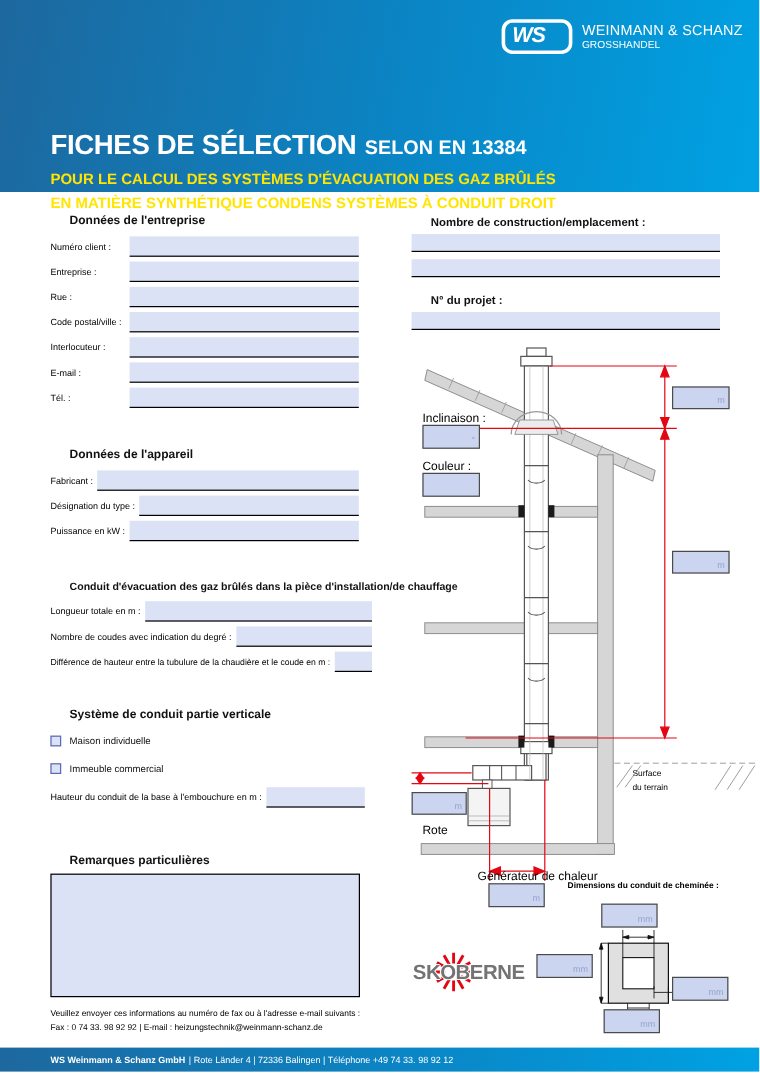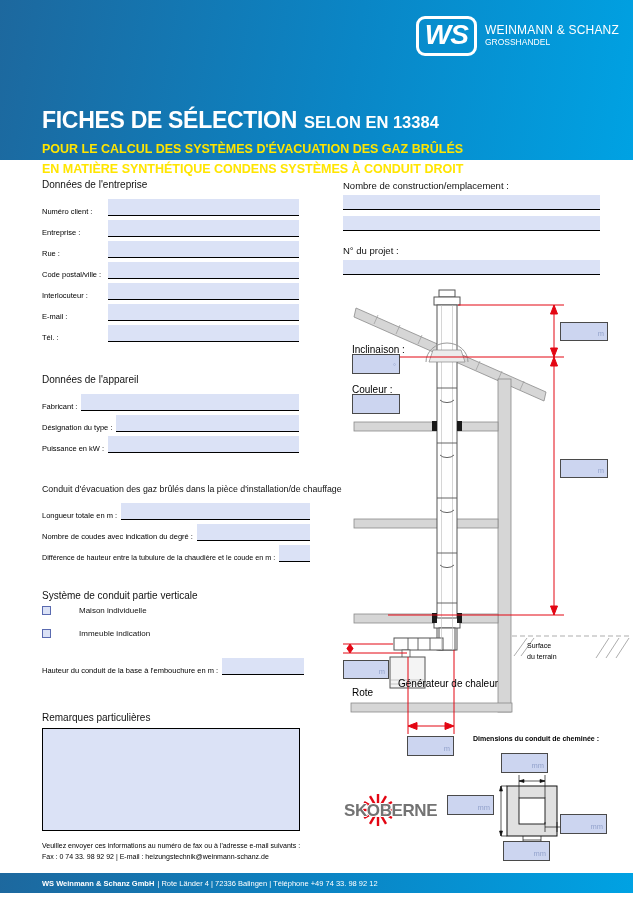--- a/index.html
+++ b/index.html
@@ -2,37 +2,37 @@
 <html><head>
 <meta charset="utf-8">
 <style>
   html,body{margin:0;padding:0;background:#fff;}
   .page{position:relative;width:633px;height:900px;background:#fff;overflow:hidden;
         font-family:"Liberation Sans",sans-serif;color:#111;}
   
   .header{position:absolute;left:0;top:0;width:633px;height:160px;
           background:linear-gradient(100deg,#1d689e 0%,#0a86c6 55%,#00a2e3 100%);}
   .logo{position:absolute;top:16px;right:14px;display:flex;align-items:center;}
-  .ws-mark{border:3px solid #fff;border-radius:9px;padding:0px 6px 2px 6px;
-           font-size:28px;font-weight:bold;font-style:italic;color:#fff;letter-spacing:-1px;}
+  .ws-mark{border:3px solid #fff;border-radius:9px;padding:0px 20px 2px 6px;
+           font-size:18px;font-weight:bold;font-style:italic;color:#fff;letter-spacing:-1px;}
   .brand{margin-left:8px;color:#fff;line-height:1.15;}
   .brand-top{font-size:12px;font-weight:normal;letter-spacing:.2px;}
   .brand-sub{font-size:8.5px;}
   .title-block{position:absolute;left:42px;top:76px;color:#fff;white-space:nowrap;margin-top:31px;}
   .title-main{font-size:23px;font-weight:bold;letter-spacing:-.3px;}
   .title-suffix{font-size:16.5px;font-weight:600;margin-left:7px;}
   .subtitle{color:#ffe500;font-weight:bold;font-size:12.5px;line-height:1.6;margin-top:5px;}
   
   .sec{position:absolute;}
-  .h1{font-size:10px;font-weight:normal;margin:0 0 5px 0;white-space:nowrap;}
-  .row{display:flex;align-items:flex-end;height:21px;}
+  .h1{font-size:10px;font-weight:bold;margin:0 0 5px 16px;white-space:nowrap;}
+  .row{display:flex;align-items:center;height:21px;}
   .lbl{font-size:7.5px;white-space:nowrap;padding-right:4px;color:#000;}
   .inp{flex:1;height:16px;background:#dbe2f6;border-bottom:1px solid #000;min-width:16px;}
   .pline{height:14px;background:#dbe2f6;border-bottom:1px solid #000;margin-bottom:6px;}
-  .cb-row{display:flex;align-items:flex-start;height:23px;font-size:8px;gap:21px;}
+  .cb-row{display:flex;align-items:center;height:23px;font-size:8px;}
   .cb{width:7px;height:7px;border:1px solid #5a6ab0;background:#dbe2f6;margin-right:7px;flex:0 0 auto;}
   .remarks-box{width:256px;height:101px;background:#dbe2f6;border:1px solid #000;}
   .note{position:absolute;left:42px;top:841px;width:320px;font-size:7px;line-height:1.5;color:#000;}
   
   .dbox{position:absolute;background:#ccd5f0;border:1px solid #4a4a4a;box-sizing:border-box;
         display:flex;align-items:flex-end;justify-content:flex-end;
         font-size:7.5px;color:#94a3cd;padding:0 3px 2px 0;}
   .dlabel{position:absolute;font-size:10px;color:#000;white-space:nowrap;}
   .dlabel-sm{position:absolute;font-size:7px;color:#000;}
   .skoberne{position:absolute;left:344px;top:795px;width:100px;height:34px;}
@@ -134,21 +134,21 @@
   </div>
 
   <div class="sec" style="left:42px;top:590px;width:262px;">
     <div class="h1">Système de conduit partie verticale</div>
     <div class="cb-row">
         <span class="cb"></span>
         <span>Maison individuelle</span>
       </div>
     <div class="cb-row">
         <span class="cb"></span>
-        <span>Immeuble indication</span>
+        <span>Immeuble commercial</span>
       </div>
     <div class="row" style="margin-top:2px">
         <span class="lbl">Hauteur du conduit de la base à l'embouchure en m :</span>
         <span class="inp"></span>
       </div>
   </div>
 
   <div class="sec" style="left:42px;top:712px;">
     <div class="h1">Remarques particulières</div>
     <div class="remarks-box"></div>
@@ -272,21 +272,21 @@
   <div class="dlabel" style="left:352px;top:384px;">Couleur :</div>
   <div class="dbox" style="left:352px;top:394px;width:48px;height:20px;"></div>
   <div class="dbox" style="left:560px;top:459px;width:48px;height:19px;">
       <span>m</span>
     </div>
   <div class="dbox" style="left:343px;top:660px;width:46px;height:19px;">
       <span>m</span>
     </div>
   <div class="dlabel-sm" style="left:527px;top:641px;width:30px;line-height:1.5;">Surface du terrain</div>
   <div class="dlabel" style="left:352px;top:687px;">Rote</div>
-  <div class="dlabel" style="left:398px;top:678px;">Générateur de chaleur</div>
+  <div class="dlabel" style="left:398px;top:725px;">Générateur de chaleur</div>
   <div class="dbox" style="left:407px;top:736px;width:47px;height:20px;">
       <span>m</span>
     </div>
   <div class="dlabel-sm" style="left:473px;top:735px;font-weight:bold;">Dimensions du conduit de cheminée :</div>
 
   <svg style="position:absolute;left:495px;top:748px" width="85" height="118" viewBox="0 0 85 118">
     <rect x="12" y="38" width="50" height="50" fill="#e0e0e0" stroke="#111" stroke-width="1"></rect>
     <rect x="24" y="50" width="26" height="26" fill="#fff" stroke="#111" stroke-width="0.9"></rect>
     <g stroke="#111" stroke-width="0.7" fill="#111">
       <line x1="24" y1="27" x2="24" y2="50"></line>

